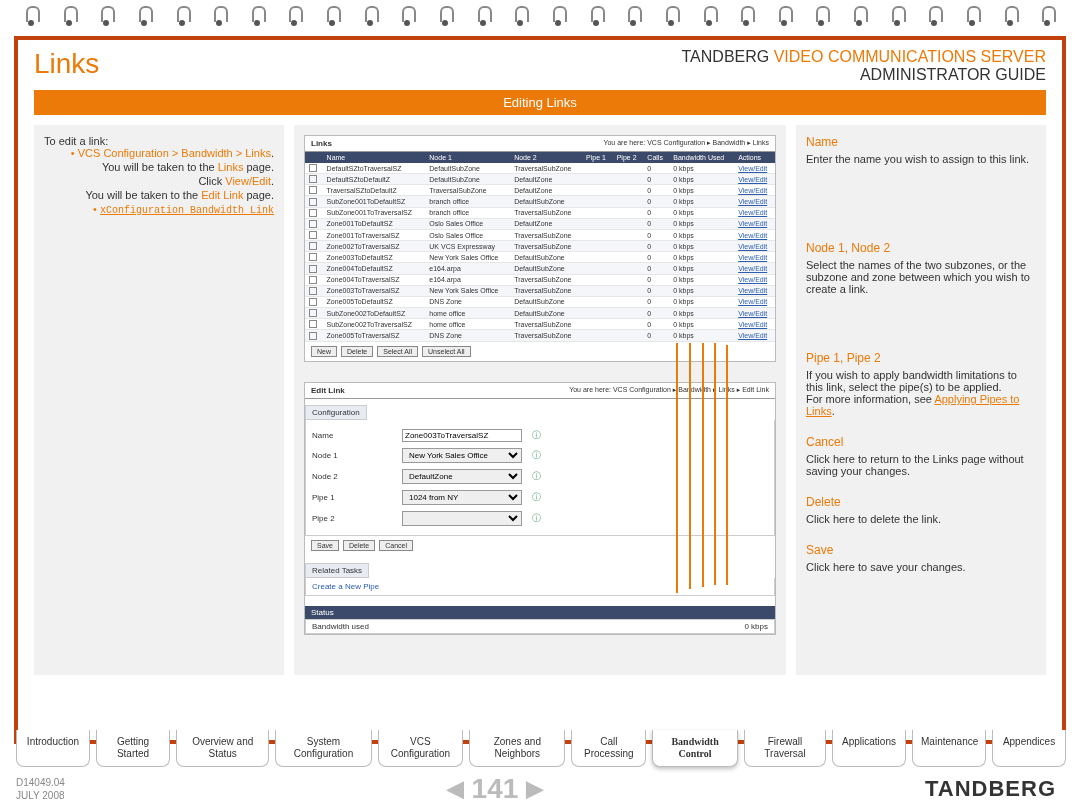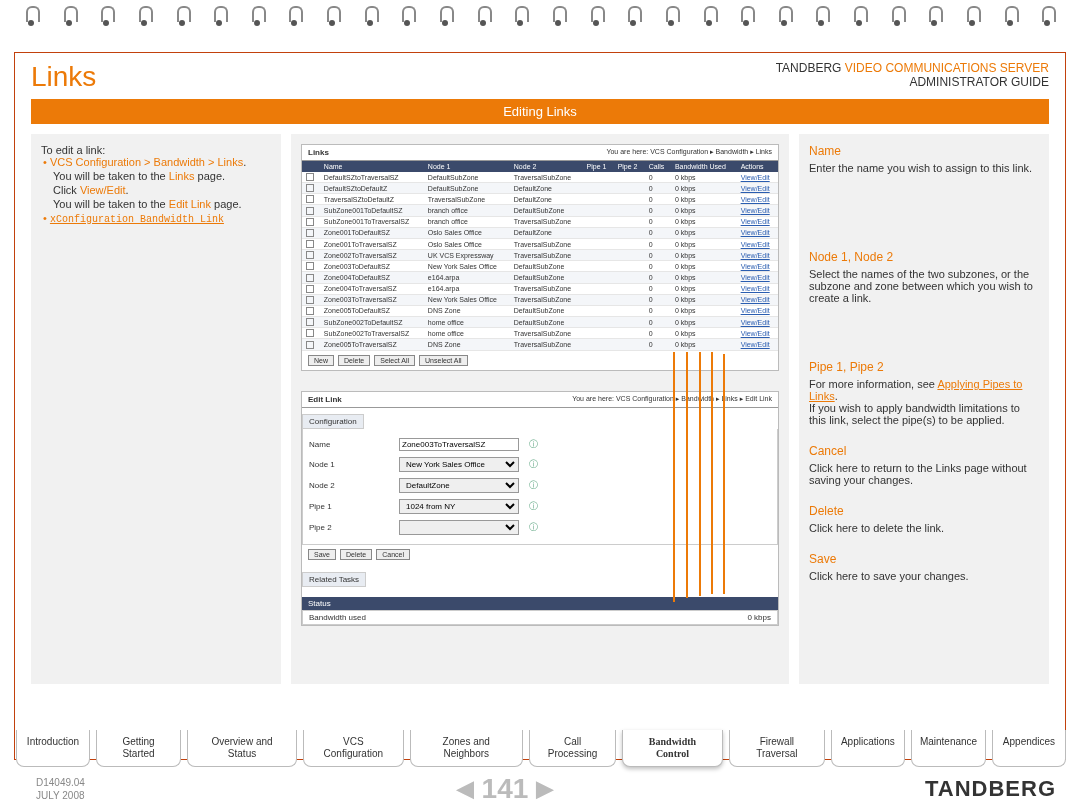--- a/index.html
+++ b/index.html
@@ -2,30 +2,30 @@
 <html><head>
 <meta charset="utf-8">
 <style>
   * { box-sizing: border-box; margin: 0; padding: 0; }
   body { font-family: Arial, Helvetica, sans-serif; font-size: 11px; color: #333; background:#fff;}
   .page { width:1080px; height:811px; position:relative; background:#fff; }
   .spiral { height:36px; padding:6px 24px 0; display:flex; gap:22px; }
   .ring { width:16px; height:22px; position:relative; }
   .ring::before { content:""; position:absolute; width:10px; height:14px; border:2px solid #888; border-radius:6px 6px 0 0; border-bottom:none; left:2px; top:0;}
   .ring::after { content:""; position:absolute; width:6px; height:6px; background:#555; border-radius:50%; left:4px; top:14px;}
-  .sheet { border:1px solid #c2410c; margin:16px 14px; height:708px; position:relative; padding:8px 12px 0; background:#fff;}
+  .sheet { border:4px solid #c2410c; margin:0 14px; height:708px; position:relative; padding:8px 12px 0; background:#fff;}
   .title-row { display:flex; justify-content:space-between; align-items:flex-start; padding:0 4px 6px;}
   h1 { color:#EC7A08; font-weight:normal; font-size:28px; }
-  .prod { text-align:right; font-size:12px; }
+  .prod { text-align:right; font-size:16px; }
   .prod .orange { color:#EC7A08; }
   .orange-bar { background:#EC7A08; color:#fff; text-align:center; font-size:13px; padding:5px 0; margin:0 4px; }
   .body-grid { display:flex; gap:10px; padding:10px 4px 0; height:560px;}
   .leftcol { width:250px; background:#f1f1f1; padding:10px; font-size:11px;}
   .leftcol ul { list-style:none; padding-left:12px;}
-  .leftcol li { padding-left:0; margin-bottom:2px; text-indent:-10px;}
+  .leftcol li { padding-left:0; margin-bottom:2px; text-indent:-10px;text-align:right;}
   .bullet-dot::before{content:"• "; color:#EC7A08;}
   .link-orange { color:#EC7A08; }
   .mono { font-family:"Courier New",monospace; color:#EC7A08; text-decoration:underline; font-size:10px;}
   .midcol { flex:1; background:#f1f1f1; padding:10px; position:relative; overflow:hidden;}
   .screenshot { border:1px solid #bbb; background:#fff; font-size:8px; color:#333;}
   .ss-head { background:#fff; border-bottom:1px solid #999; padding:3px 6px; display:flex; justify-content:space-between; font-weight:bold;}
   .breadcrumb { font-weight:normal; font-size:7px;}
   table.links { width:100%; border-collapse:collapse; font-size:7px;}
   table.links th { background:#3B4A6B; color:#fff; padding:2px 4px; text-align:left; font-weight:normal;}
   table.links td { padding:1px 4px; border-bottom:1px solid #e6e6e6; white-space:nowrap;}
@@ -41,21 +41,21 @@
   .help-ico { color:#6a8; font-size:9px;}
   .status-box { background:#3B4A6B; color:#fff; padding:2px 6px; font-size:8px; margin-top:10px;}
   .status-body { background:#fff; border:1px solid #ccc; padding:2px 6px; font-size:8px;}
   .callout-line { position:absolute; background:#EC7A08; }
   .rightcol { width:250px; background:#f1f1f1; padding:10px; font-size:11px; display:flex; flex-direction:column; gap:18px;}
   .rightcol h4 { color:#EC7A08; font-weight:normal; font-size:12px; margin-bottom:4px;}
   .rightcol .applylink { color:#EC7A08; text-decoration:underline;}
   .tabs { position:absolute; left:16px; right:14px; bottom:44px; display:flex; gap:6px; justify-content:center;}
   .tab { border:1px solid #bbb; border-top:none; border-radius:0 0 8px 8px; padding:6px 8px; font-size:10px; text-align:center; background:#fff; min-width:74px; line-height:1.2;}
   .tab.active { box-shadow:0 2px 4px rgba(0,0,0,0.25); font-weight:bold;font-family:Liberation Serif, serif;}
-  .footer { position:absolute; left:36px; right:24px; bottom:6px; display:flex; justify-content:space-between; align-items:center;}
+  .footer { position:absolute; left:16px; right:24px; bottom:6px; display:flex; justify-content:space-between; align-items:center;}
   .pgnum { color:#bbb; font-size:28px; font-weight:bold; display:flex; align-items:center; gap:8px;}
   .pgnum .arrow { font-size:22px;}
   .brand { font-size:22px; font-weight:900; letter-spacing:1px; color:#333;}
   .docid { color:#888; font-size:10px; line-height:1.3;}
   .viewedit { color:#2a5db0; text-decoration:underline; cursor:pointer;}
 </style>
 </head>
 <body>
 <div class="page">
 
@@ -353,20 +353,21 @@
                 <select><option></option></select>
                 <span class="help-ico">ⓘ</span>
               </div>
         </div>
         <div class="btnrow">
           <span class="minibtn">Save</span>
           <span class="minibtn">Delete</span>
           <span class="minibtn">Cancel</span>
         </div>
         <div class="section-lbl" style="margin-top:8px;">Related Tasks</div>
+        <div style="border:1px solid #ccc; border-top:none; padding:4px 6px;"><span style="color:#2a5db0;">Create a New Pipe</span></div>
         <div class="status-box">Status</div>
         <div class="status-body" id="status-body">
               <div style="display: flex; justify-content: space-between;">
                 <span>Bandwidth used</span>
                 <span>0 kbps</span>
               </div>
             </div>
       </div>
 
       <div class="callout-line" style="left:432px; top:220px; width:2px; height:240px;"></div>
@@ -382,22 +383,22 @@
             <p>Enter the name you wish to assign to this link.</p>
           </div>
       <div style="height:40px;"></div>
       <div>
             <h4>Node 1, Node 2</h4>
             <p>Select the names of the two subzones, or the subzone and zone between which you wish to create a link.</p>
           </div>
       <div style="height:20px;"></div>
       <div>
             <h4>Pipe 1, Pipe 2</h4>
+            <p><span>If you wish to apply bandwidth limitations to this link, select the pipe(s) to be applied.</span></p>
             <p><span>For more information, see </span><span class="applylink">Applying Pipes to Links</span><span>.</span></p>
-            <p><span>If you wish to apply bandwidth limitations to this link, select the pipe(s) to be applied.</span></p>
           </div>
       <div>
             <h4>Cancel</h4>
             <p>Click here to return to the Links page without saving your changes.</p>
           </div>
       <div>
             <h4>Delete</h4>
             <p>Click here to delete the link.</p>
           </div>
       <div>
@@ -405,20 +406,21 @@
             <p>Click here to save your changes.</p>
           </div>
     </div>
   </div>
 </div>
 
 <div class="tabs" id="chapter-tabs">
       <div class="tab">Introduction</div>
       <div class="tab">Getting Started</div>
       <div class="tab">Overview and Status</div>
+      <div class="tab">System Configuration</div>
       <div class="tab">VCS Configuration</div>
       <div class="tab">Zones and Neighbors</div>
       <div class="tab">Call Processing</div>
       <div class="tab active">Bandwidth Control</div>
       <div class="tab">Firewall Traversal</div>
       <div class="tab">Applications</div>
       <div class="tab">Maintenance</div>
       <div class="tab">Appendices</div>
     </div>
 

